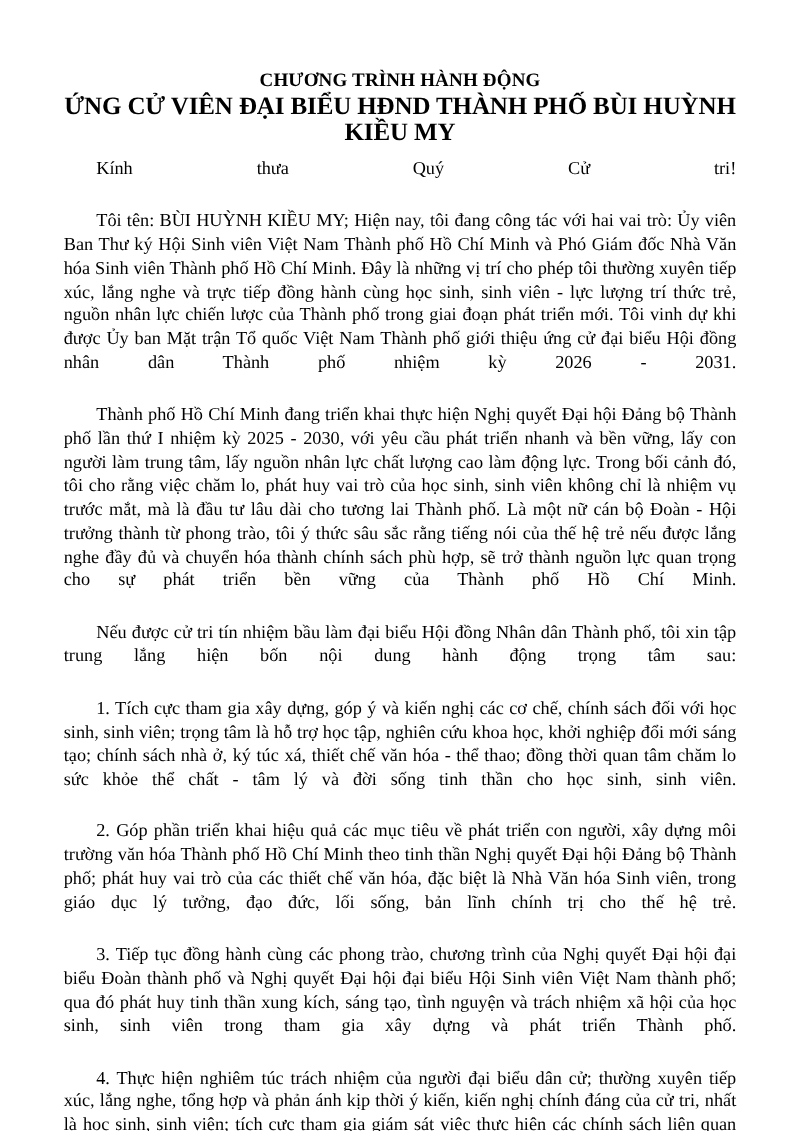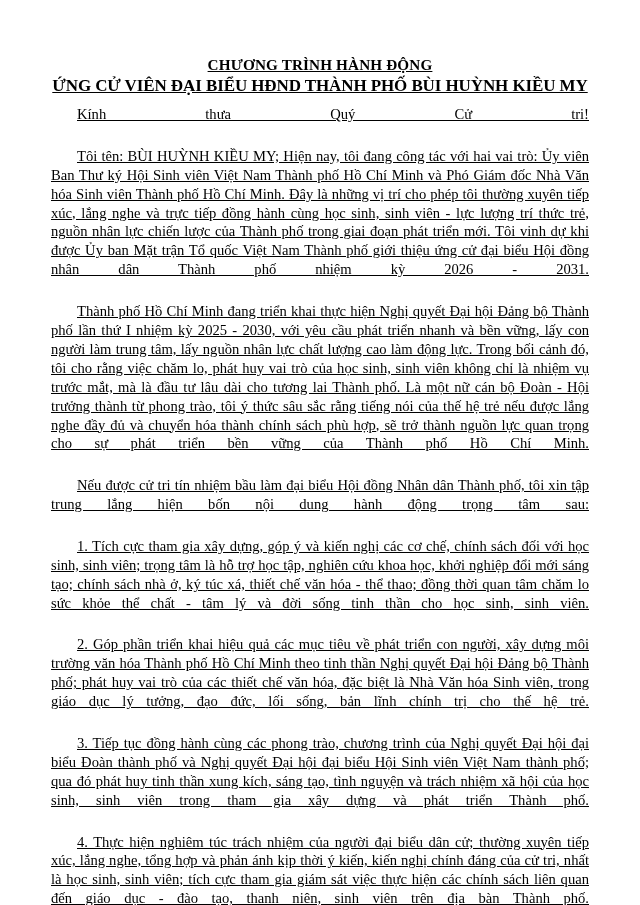--- a/index.html
+++ b/index.html
@@ -15,36 +15,35 @@
     font-family: "Liberation Serif", "DejaVu Serif", serif;
     color: #000000;
     -webkit-font-smoothing: antialiased;
   }
   .page {
     box-sizing: border-box;
     width: 640px;
     height: 731px;
     padding: 47px 47px 0 47px;
     background: #ffffff;
-    text-decoration: underline;
   }
   .doc-title {
     margin: 0;
     padding: 0;
     text-align: center;
     font-weight: bold;
     font-size: 15.2px;
     line-height: 21px;
     letter-spacing: 0.15px;
   }
   .doc-title.line-1 {
     padding-top: 7px;
   }
   .doc-title.line-2 {
-    font-size: 17px;
+    font-size: 20px;
     letter-spacing: -0.1px;
   }
   .body-block {
     margin-top: 9px;
   }
   p.para {
     margin: 4px;
     padding: 0;
     text-align: justify;
     text-justify: inter-word;

